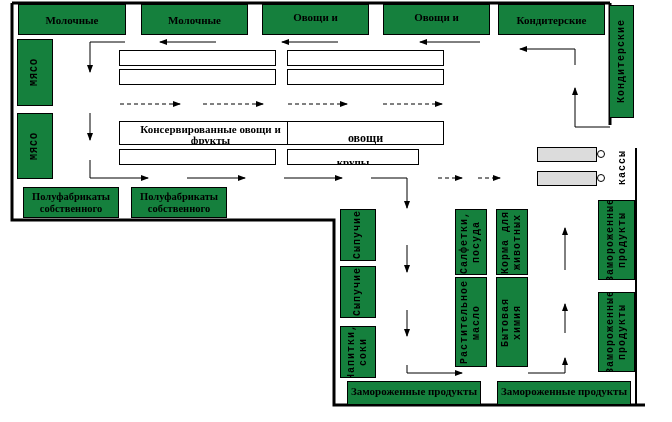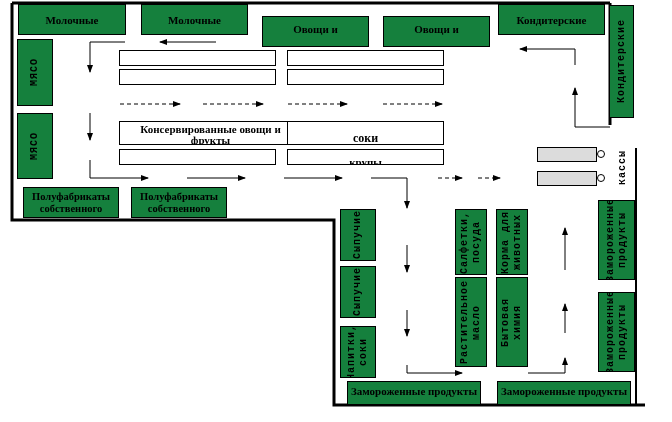--- a/index.html
+++ b/index.html
@@ -3,21 +3,21 @@
 <meta charset="utf-8">
 <style>
   html, body { margin: 0; padding: 0; background: #ffffff; }
   body { width: 672px; height: 422px; position: relative; overflow: hidden;
          font-family: "Liberation Serif", serif; }
   #plan { position: absolute; left: 0; top: 0; width: 672px; height: 422px; }
   .box { position: absolute; border: 1px solid #000; background: #15803d; box-sizing: border-box;
          display: flex; align-items: center; justify-content: center; overflow: hidden;
          font-weight: bold; font-size: 11px; text-align: center; line-height: 12px; color: #000; }
   .box.top { align-items: flex-start; padding-top: 6px; }
-  .box.lbl-top { align-items: flex-start; padding-top: 2px; margin-top: 12px; }
+  .box.lbl-top { align-items: flex-start; padding-top: 2px; }
   .vtext { writing-mode: vertical-rl; transform: rotate(180deg); font-family: "Liberation Mono", monospace;
            font-size: 10px; letter-spacing: 1px; white-space: pre-line; }
   .vtext-r { writing-mode: vertical-rl; font-family: "Liberation Mono", monospace; font-size: 10px;
              letter-spacing: 1px; white-space: pre-line; }
   .shelf { position: absolute; border: 1px solid #000; background: #fff; box-sizing: border-box;
            font-size: 11px; font-weight: bold; text-align: center; line-height: 11px; overflow: hidden; }
   .cash { position: absolute; width: 60px; height: 15px; border: 1px solid #000; background: #dcdcdc; box-sizing: border-box; }
   .cash-dot { position: absolute; width: 8px; height: 8px; border: 1px solid #000; border-radius: 50%; background: #fff; box-sizing: border-box; }
   svg { position: absolute; left: 0; top: 0; }
 </style>
@@ -99,22 +99,22 @@
       <span class="vtext">МЯСО</span>
     </div>
 
   <div class="shelf" style="left:119px;top:50px;width:157px;height:16px;"><span></span></div>
   <div class="shelf" style="left:119px;top:69px;width:157px;height:16px;"><span></span></div>
   <div class="shelf" style="left:287px;top:50px;width:157px;height:16px;"><span></span></div>
   <div class="shelf" style="left:287px;top:69px;width:157px;height:16px;"><span></span></div>
 
   <div class="shelf" style="left:119px;top:121px;width:183px;height:24px;padding-top:2px;"><span>Консервированные овощи и фрукты</span></div>
   <div class="shelf" style="left:119px;top:149px;width:157px;height:16px;"><span></span></div>
-  <div class="shelf" style="left:287px;top:121px;width:157px;height:24px;padding-top:11px;font-size:12px;"><span>соки</span></div>
-  <div class="shelf" style="left:287px;top:149px;width:157px;height:16px;padding-top:7px;"><span>крупы</span></div>
+  <div class="shelf" style="left:287px;top:121px;width:157px;height:24px;padding-top:11px;font-size:12px;"><span>овощи</span></div>
+  <div class="shelf" style="left:287px;top:149px;width:132px;height:16px;padding-top:7px;"><span>крупы</span></div>
 
   <div class="box" style="left:23px;top:187px;width:96px;height:31px;font-size:10.5px;">
       <span>Полуфабрикаты собственного</span>
     </div>
   <div class="box" style="left:131px;top:187px;width:96px;height:31px;font-size:10.5px;">
       <span>Полуфабрикаты собственного</span>
     </div>
 
   <div class="cash" style="left:537px;top:147px;"></div>
   <div class="cash-dot" style="left:597px;top:150px;"></div>

